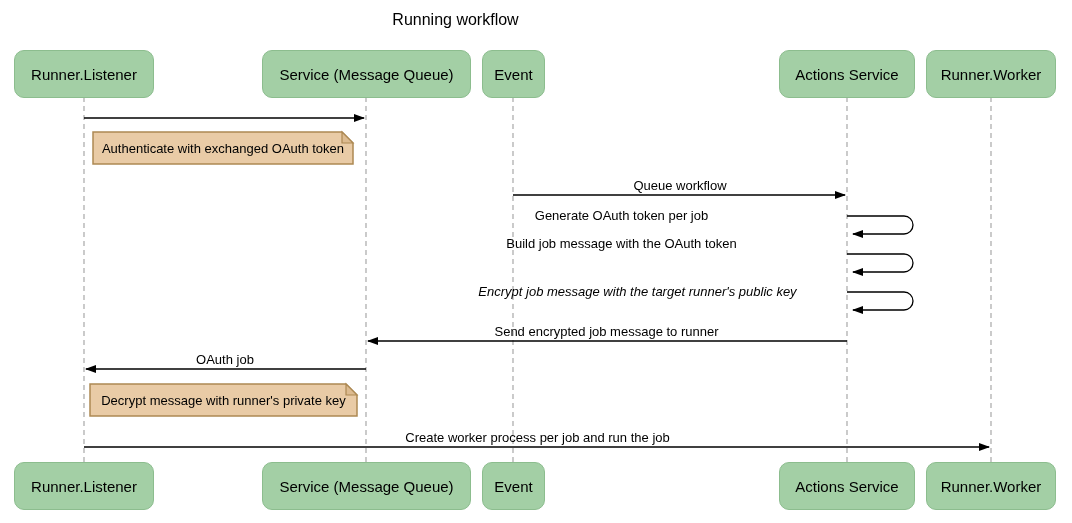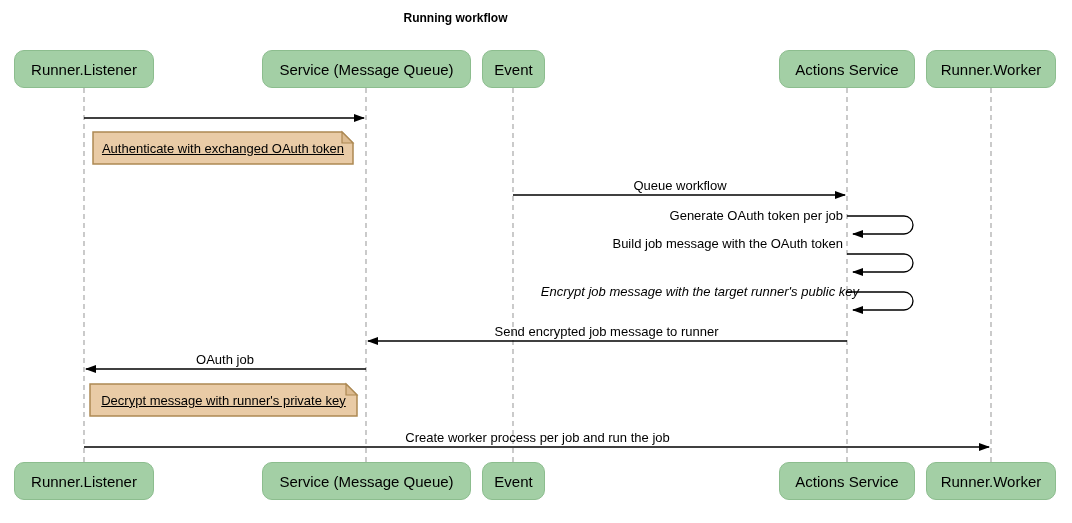--- a/index.html
+++ b/index.html
@@ -22,40 +22,40 @@
     color:var(--text-color);
     overflow:hidden;
   }
   .svg-layer{position:absolute;left:0;top:0;width:1072px;height:523px;}
   .lifeline{stroke:var(--lifeline-color);stroke-width:1.4;stroke-dasharray:5,4;fill:none;}
   .msg-line{stroke:var(--arrow-color);stroke-width:1.3;fill:none;}
   .note-shape{fill:var(--note-fill);stroke:var(--note-border);stroke-width:1.5;}
   .note-fold{fill:var(--note-fold);stroke:var(--note-border);stroke-width:1.2;}
   .title{
     position:absolute;left:0;top:11px;width:911px;
-    text-align:center;font-size:12px;font-weight:bold;color:#000;
+    text-align:center;font-size:16px;font-weight:normal;color:#000;
   }
   .actor{
-    position:absolute;height:38px;
+    position:absolute;height:48px;
     background:var(--actor-fill);
     border:1px solid var(--actor-border);
     border-radius:10px;
     box-sizing:border-box;
     display:flex;align-items:center;justify-content:center;
     font-size:15px;color:#000;white-space:nowrap;
   }
   .msg{
     position:absolute;height:16px;line-height:16px;
     font-size:13px;text-align:center;white-space:nowrap;color:#000;
   }
-  .msg.right{text-align:right;}
+  .msg.right{}
   .note-text{
     position:absolute;
     display:flex;align-items:center;justify-content:center;
-    font-size:13px;color:#000;white-space:nowrap;text-decoration:underline;
+    font-size:13px;color:#000;white-space:nowrap;
   }
 </style>
 </head>
 <body>
 
 <div class="canvas">
 
   <svg class="svg-layer" width="1072" height="523" viewBox="0 0 1072 523" xmlns="http://www.w3.org/2000/svg">
     <defs>
       <marker id="ah" markerWidth="12" markerHeight="10" refX="10" refY="4" orient="auto" markerUnits="userSpaceOnUse">

